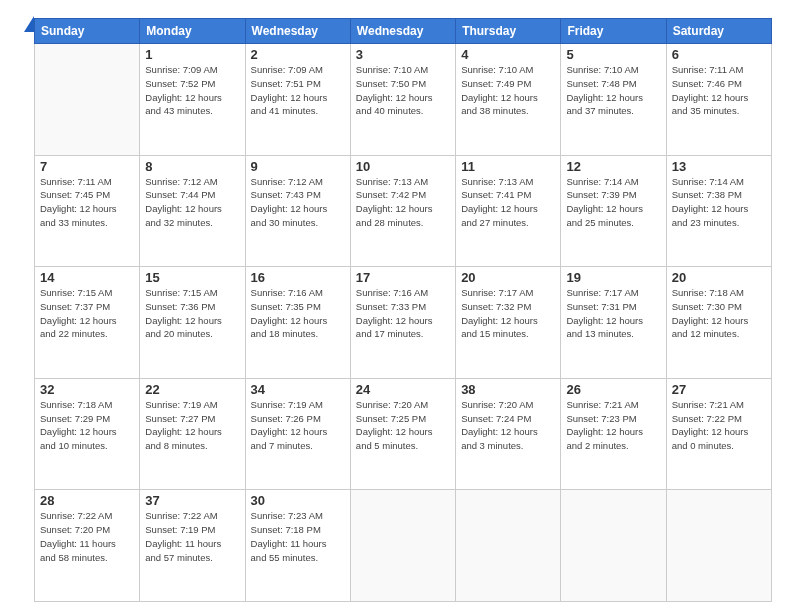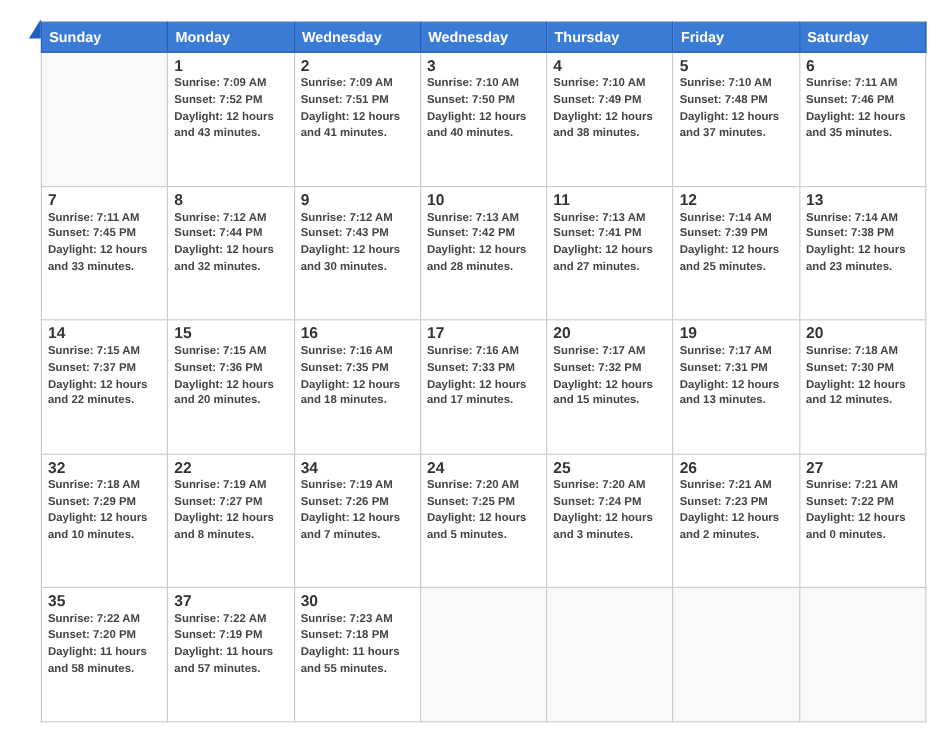--- a/index.html
+++ b/index.html
@@ -63,21 +63,20 @@
       font-size: 13px;
       font-weight: bold;
       color: #333;
       display: block;
       margin-bottom: 1px;
     }
     .day-info {
       font-size: 9.5px;
       color: #444;
       line-height: 1.45;
-      font-weight: bold;
     }
     .empty-cell {
       background: #f9f9f9;
     }
     
     .logo-wrap {
       display: flex;
       flex-direction: column;
     }
     .logo-row1 {
@@ -303,21 +302,21 @@
 and 7 minutes.</div>
           </td>
           <td>
             <span class="day-num">24</span>
             <div class="day-info" style="white-space: pre-line;">Sunrise: 7:20 AM
 Sunset: 7:25 PM
 Daylight: 12 hours
 and 5 minutes.</div>
           </td>
           <td>
-            <span class="day-num">25</span>
+            <span class="day-num">38</span>
             <div class="day-info" style="white-space: pre-line;">Sunrise: 7:20 AM
 Sunset: 7:24 PM
 Daylight: 12 hours
 and 3 minutes.</div>
           </td>
           <td>
             <span class="day-num">26</span>
             <div class="day-info" style="white-space: pre-line;">Sunrise: 7:21 AM
 Sunset: 7:23 PM
 Daylight: 12 hours
@@ -326,21 +325,21 @@
           <td>
             <span class="day-num">27</span>
             <div class="day-info" style="white-space: pre-line;">Sunrise: 7:21 AM
 Sunset: 7:22 PM
 Daylight: 12 hours
 and 0 minutes.</div>
           </td>
         </tr>
         <tr>
           <td>
-            <span class="day-num">35</span>
+            <span class="day-num">28</span>
             <div class="day-info" style="white-space: pre-line;">Sunrise: 7:22 AM
 Sunset: 7:20 PM
 Daylight: 11 hours
 and 58 minutes.</div>
           </td>
           <td>
             <span class="day-num">37</span>
             <div class="day-info" style="white-space: pre-line;">Sunrise: 7:22 AM
 Sunset: 7:19 PM
 Daylight: 11 hours

